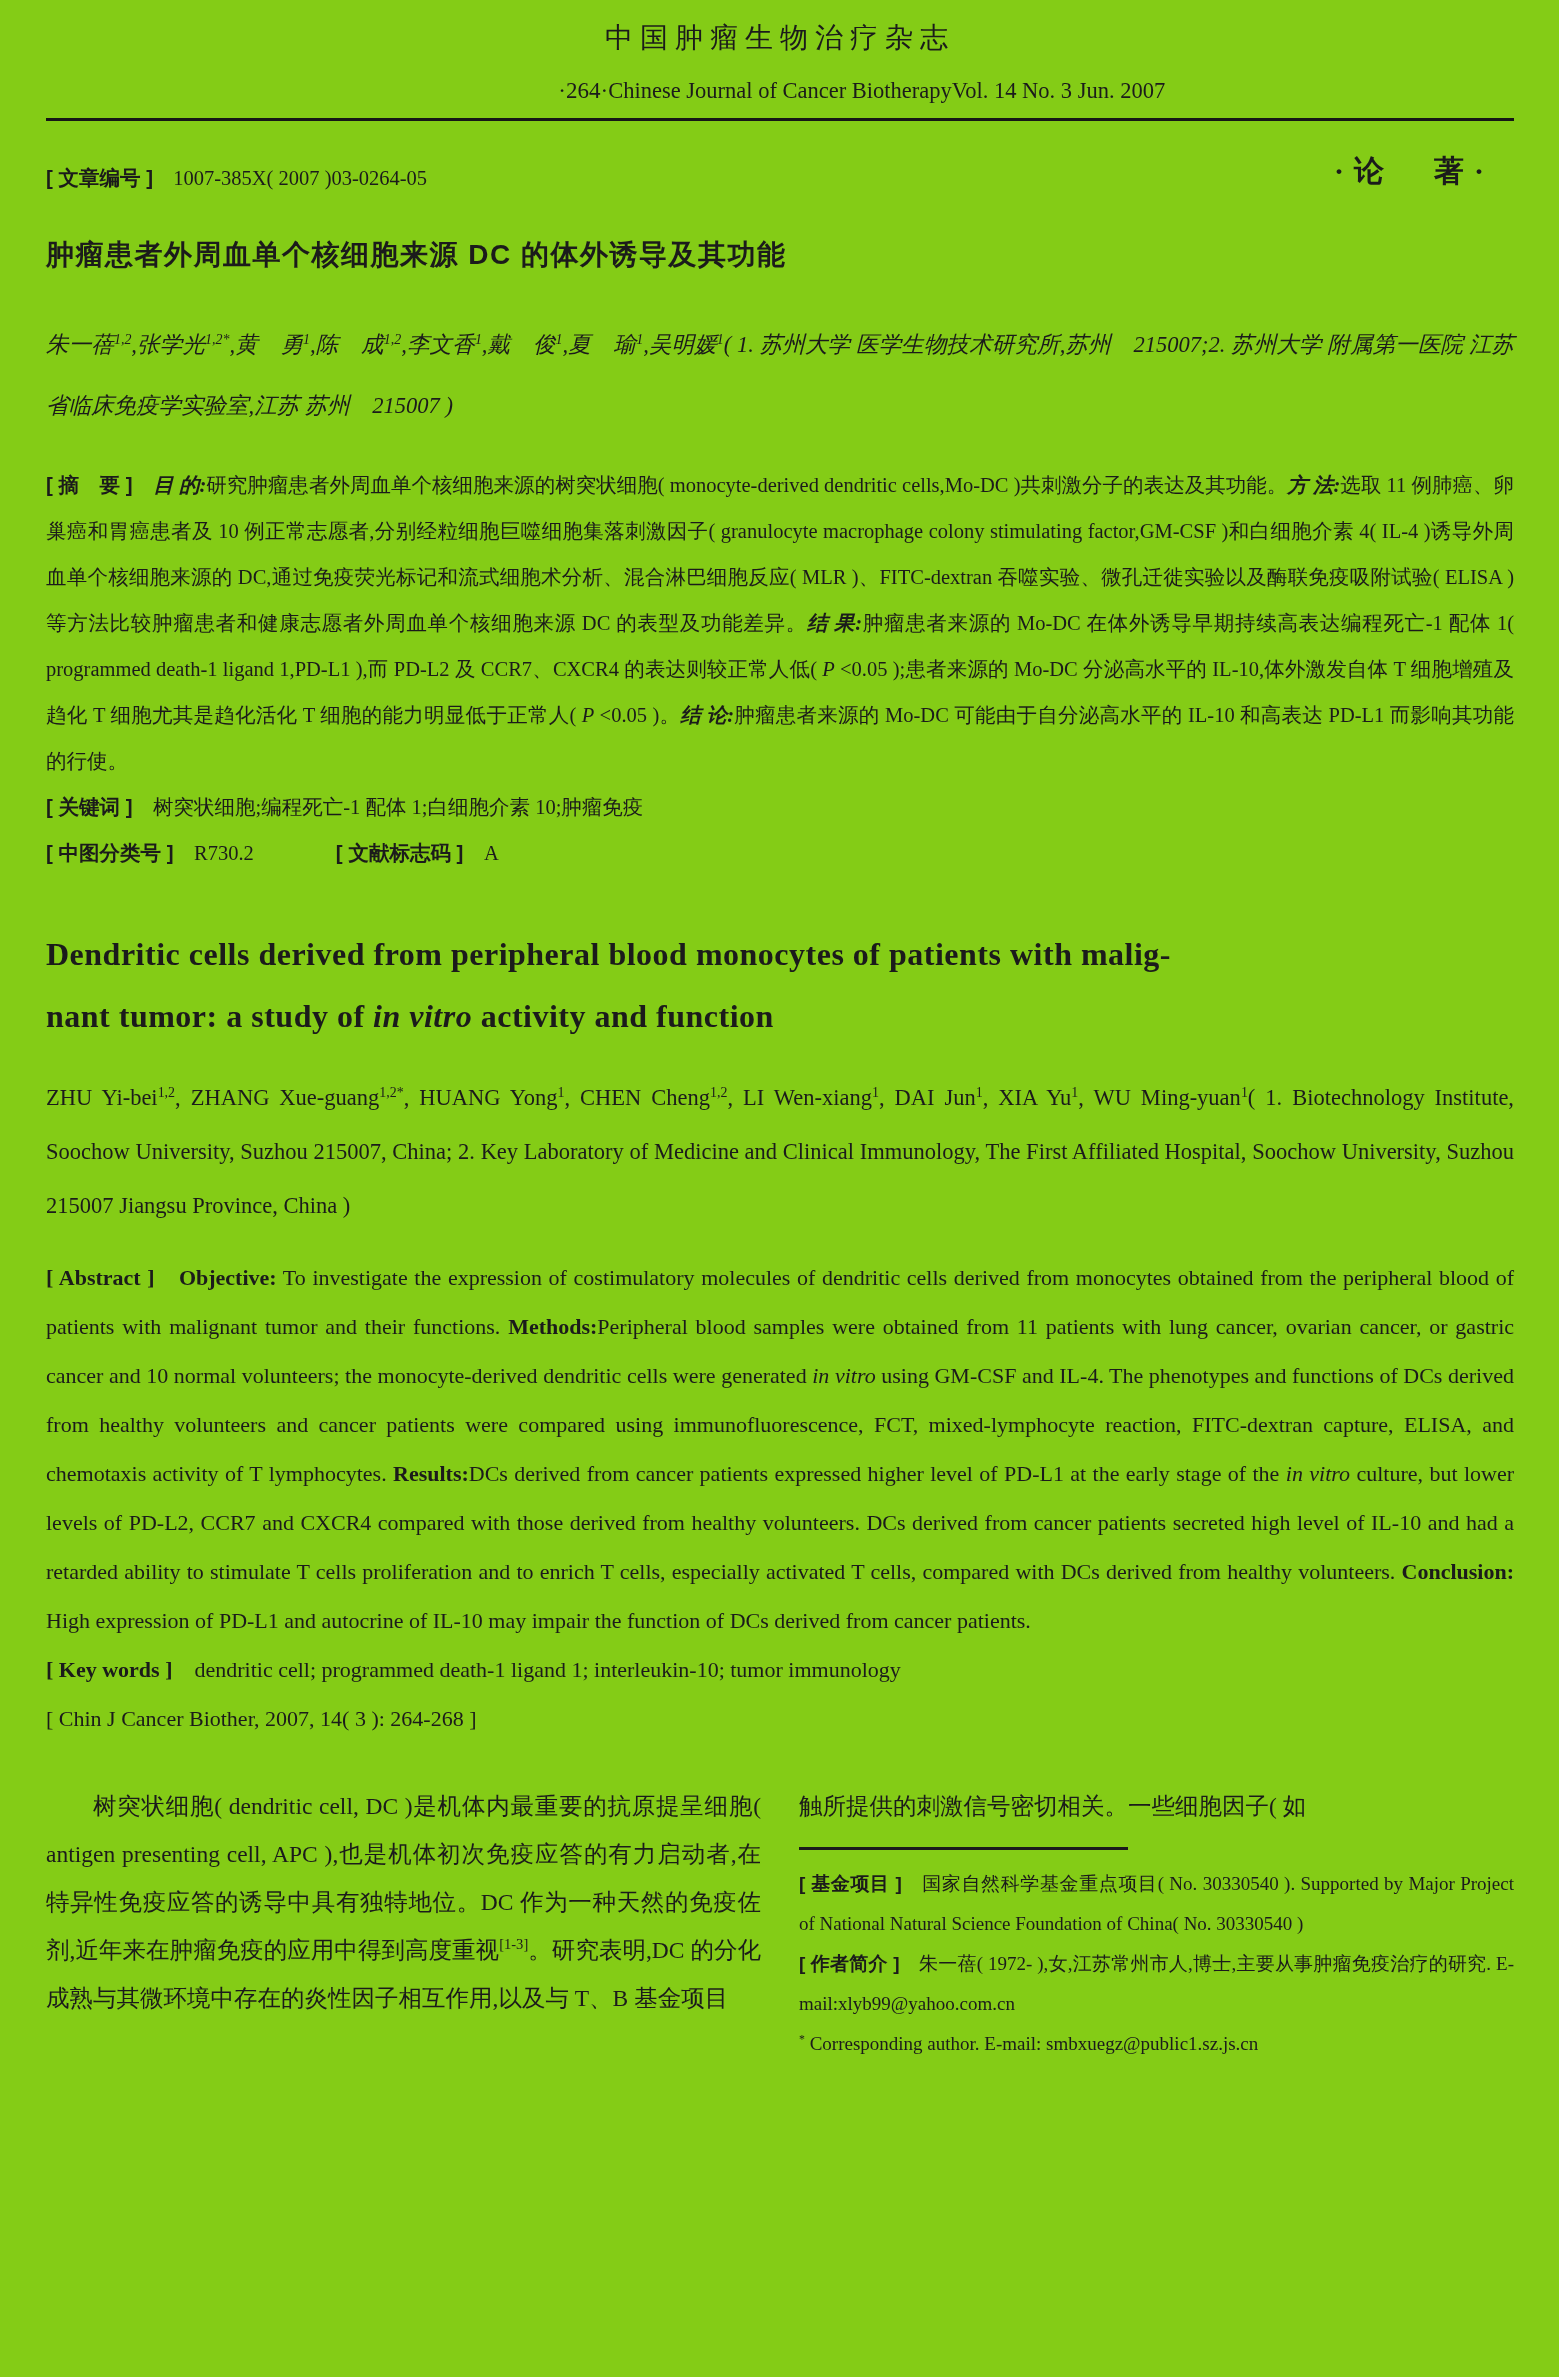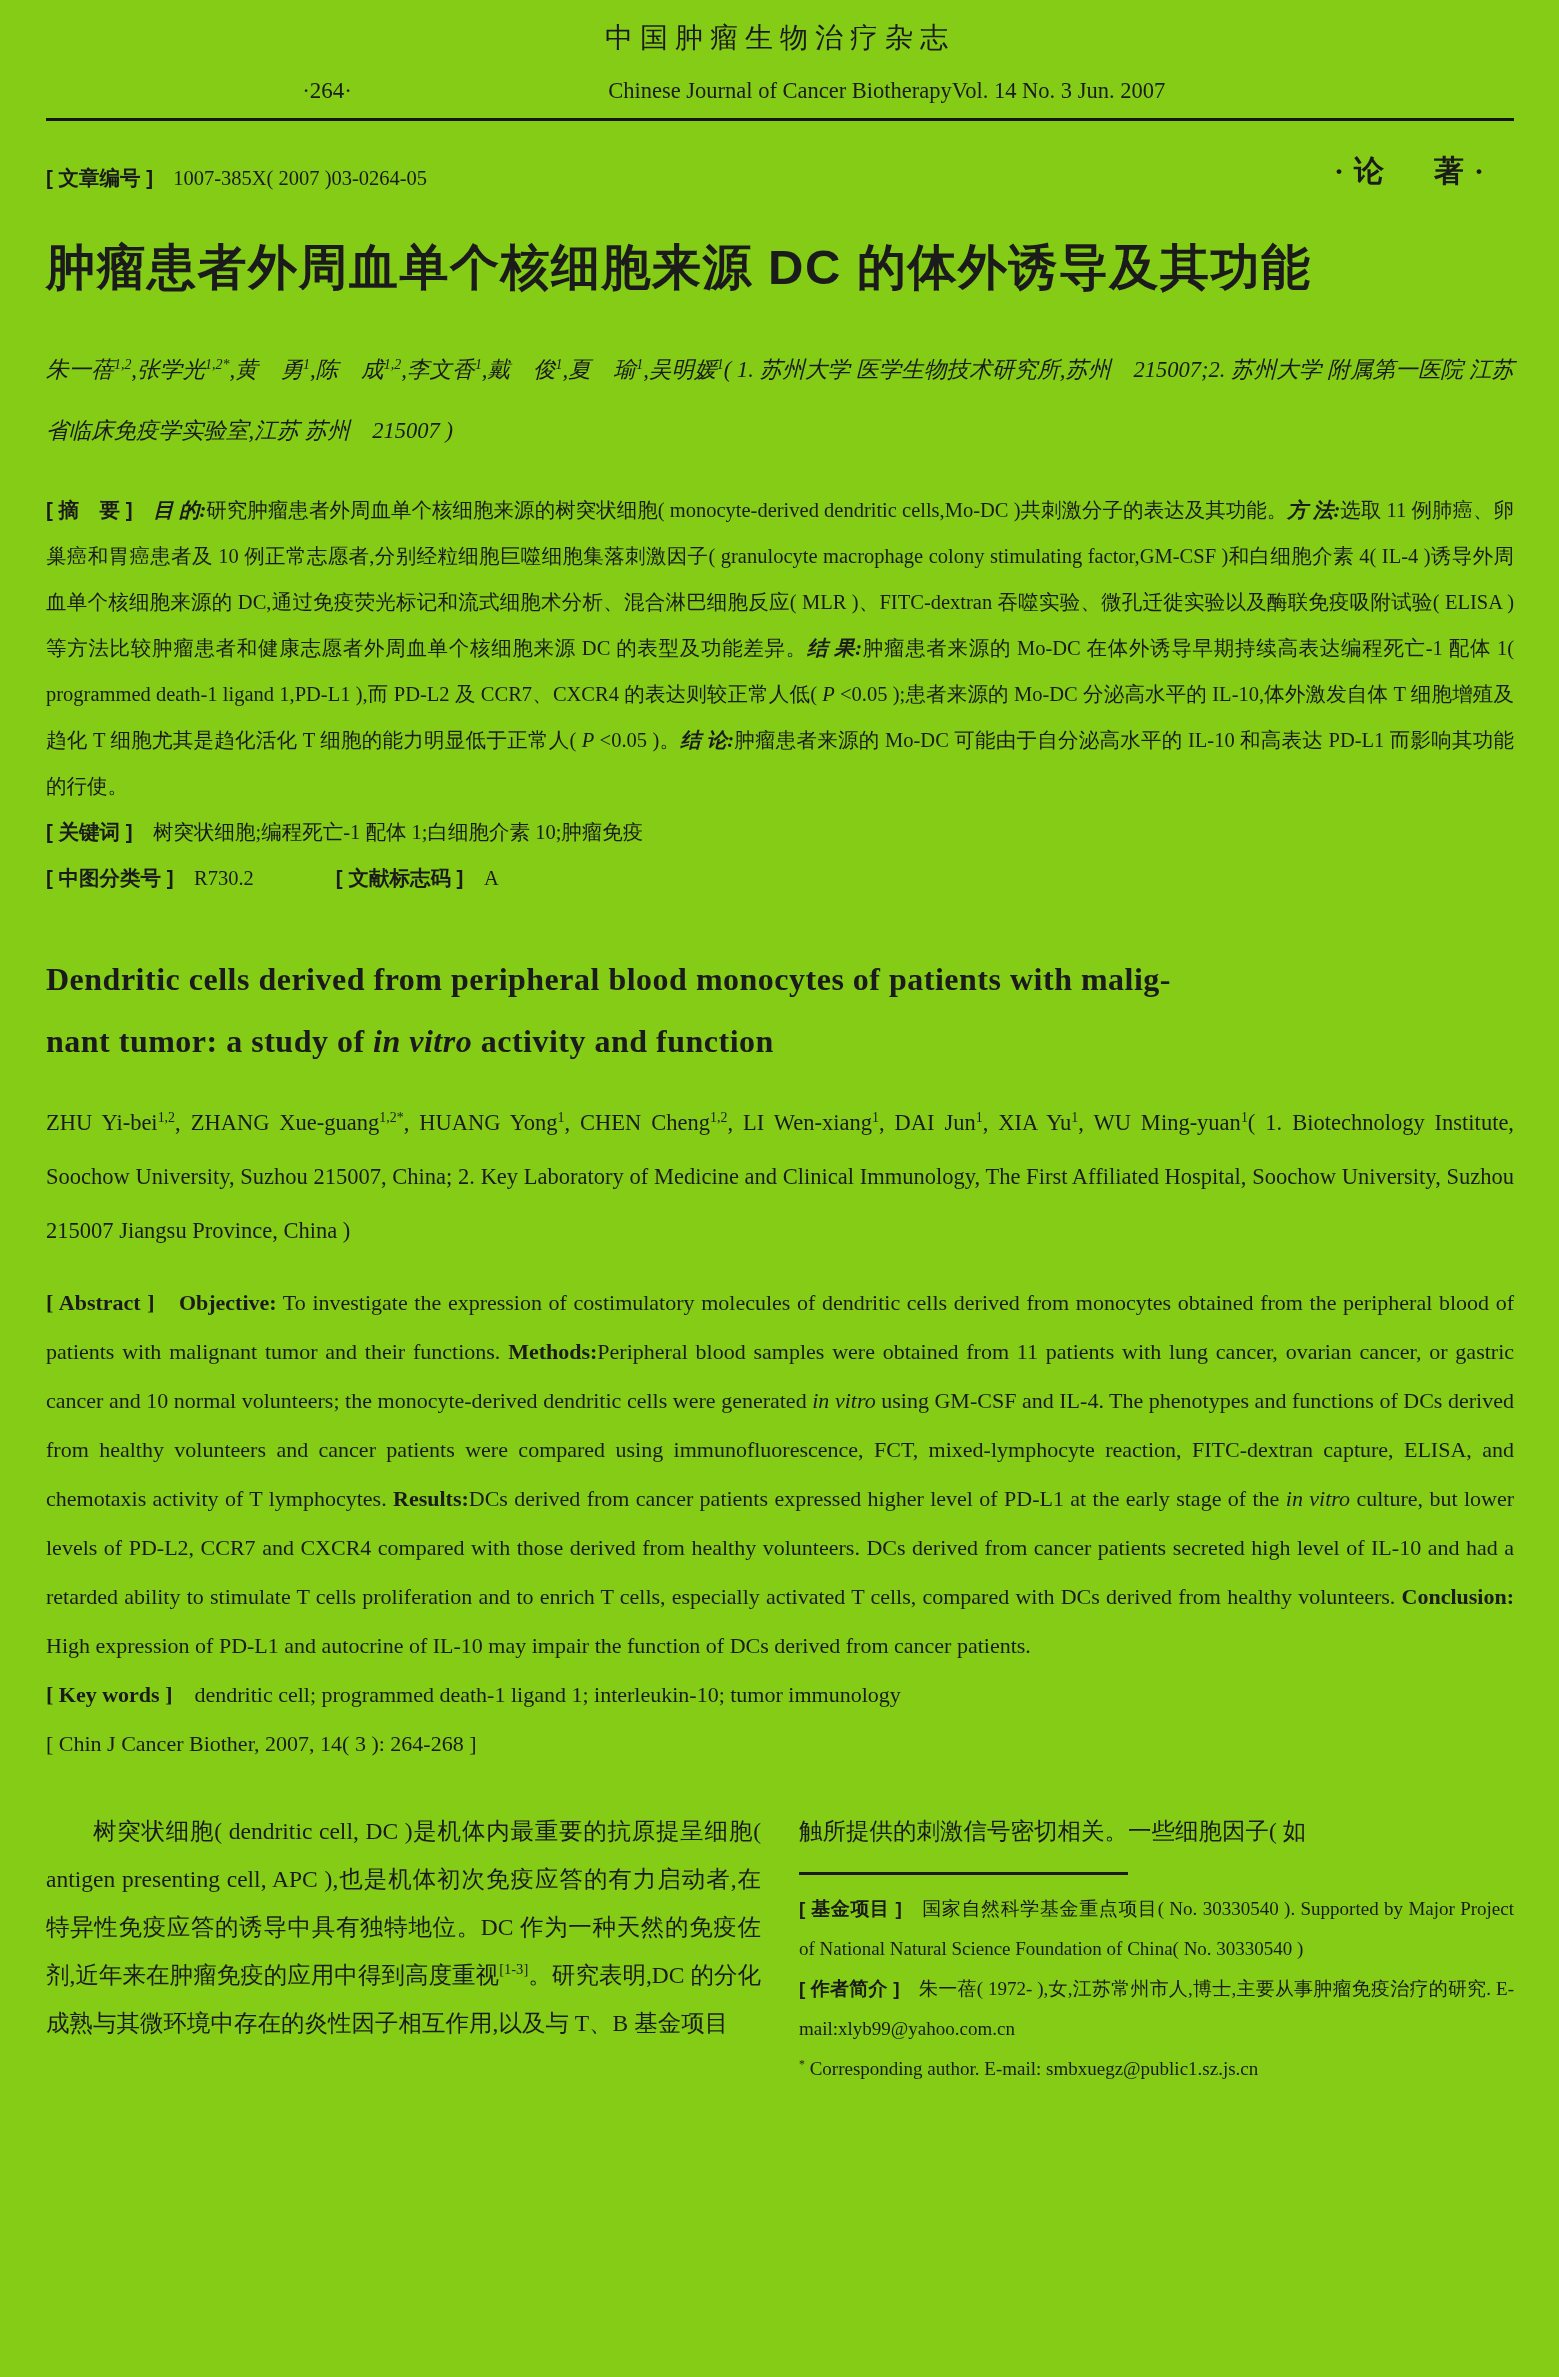--- a/index.html
+++ b/index.html
@@ -5,30 +5,30 @@
   html,body{margin:0;padding:0;background:#ffffff;}
   .page{
     width:1560px;height:2377px;box-sizing:border-box;
     padding:15px 46px 0;margin:0 auto;
     background:#84cc16;color:#1b1b1b;
     font-family:"Liberation Serif","DejaVu Serif",serif;
     overflow:hidden;position:relative;
   }
   .hdr-zh{text-align:center;font-size:28px;letter-spacing:7px;margin-top:4px;}
   .hdr-row{display:flex;align-items:baseline;margin-top:21px;font-size:22.5px;}
-  .hdr-left{flex:1;text-align:center;font-size:23px;}
+  .hdr-left{flex:1;text-align:right;font-size:23px;}
   .hdr-center{flex:0 0 auto;}
   .hdr-right{flex:1;text-align:left;}
   .rule{border-bottom:3.5px solid #161616;margin-top:14px;}
   .meta-row{display:flex;justify-content:space-between;align-items:flex-end;margin-top:30px;}
   .art-no{font-size:20.5px;}
   .art-label{margin-right:15px;}
   .cat-tag{font-size:30px;font-weight:700;letter-spacing:10px;margin-right:20px;}
   .title-zh{
-    margin:46px 0 0;font-size:49px;line-height:1.2;font-weight:700;
+    margin:46px 0 0;font-size:28px;line-height:1.2;font-weight:700;
     font-family:"Liberation Sans","DejaVu Sans",sans-serif;letter-spacing:1.5px;
   }
   .authors-zh{margin:42px 0 0;font-size:22.5px;line-height:61px;text-align:justify;font-style:italic;}
   .abs-zh{margin:0;font-size:20.5px;line-height:46px;text-align:justify;}
   .mt-abs{margin-top:26px;}
   .title-en{margin:47px 0 0;font-size:32px;line-height:62px;font-weight:700;letter-spacing:0.5px;}
   .authors-en{margin:24px 0 0;font-size:22.5px;line-height:54px;text-align:justify;}
   .abs-en{margin:0;font-size:22px;line-height:49px;text-align:justify;}
   .mt-en{margin-top:20px;}
   .citation{}

